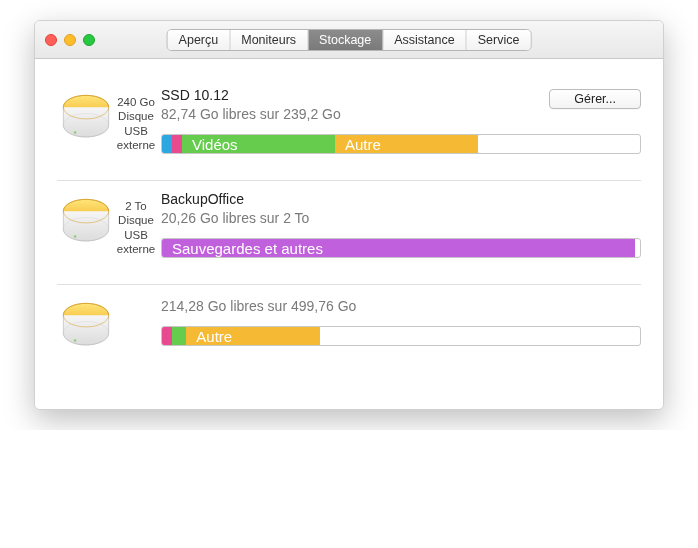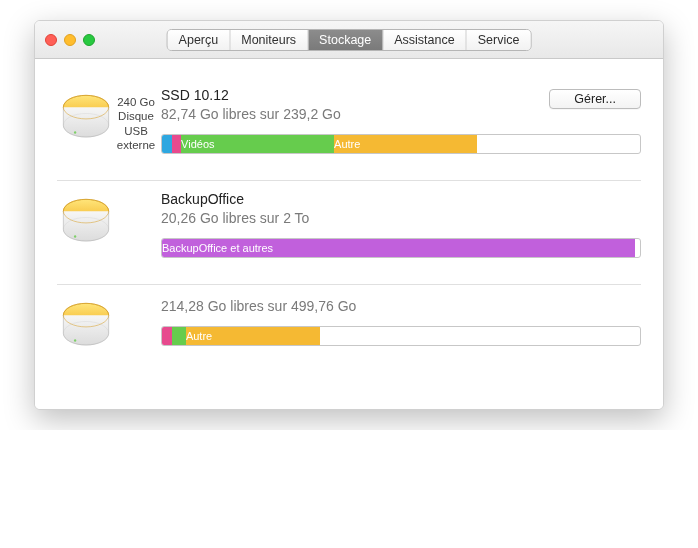--- a/index.html
+++ b/index.html
@@ -132,22 +132,22 @@
     border-radius: 3px;
     background: #fff;
     display: flex;
     overflow: hidden;
     position: relative;
   }
   .seg {
     height: 100%;
     display: flex;
     align-items: center;
-    padding-left: 0;
-    font-size: 11px;
+    padding-left: 10px;
+    font-size: 15px;
     color: #fff;
     white-space: nowrap;
     overflow: hidden;
   }
 </style>
 </head>
 <body>
 
 <div class="window">
   <div class="titlebar">
@@ -218,30 +218,31 @@
         <stop offset="0" stop-color="#f6f6f6"></stop>
         <stop offset="1" stop-color="#dcdcdc"></stop>
       </linearGradient>
     </defs>
     <ellipse cx="32" cy="20" rx="25" ry="13" fill="url(#gTop)" stroke="#cc9618" stroke-width="0.8"></ellipse>
     <path d="M7 20 v20 a25 13 0 0 0 50 0 v-20" fill="url(#gSide)" stroke="#bcbcbc" stroke-width="0.8"></path>
     <ellipse cx="32" cy="20" rx="25" ry="13" fill="none" stroke="#d9a02a" stroke-width="0.6"></ellipse>
     <ellipse cx="32" cy="40" rx="25" ry="13" fill="none" stroke="#b8b8b8" stroke-width="0.6" opacity="0.4"></ellipse>
     <circle cx="20" cy="48" r="1.3" fill="#7fd06a"></circle>
   </svg></div>
+          <div class="drive-caption">2 To Disque USB externe</div>
         </div>
         <div class="drive-right">
           <div class="row-head">
             <div>
               <div class="drive-name">BackupOffice</div>
               <div class="drive-sub">20,26 Go libres sur 2 To</div>
             </div>
           </div>
           <div class="bar">
-            <div class="seg" style="width: 99%; background: rgb(193, 96, 220);">BackupOffice et autres</div>
+            <div class="seg" style="width: 99%; background: rgb(193, 96, 220);">Sauvegardes et autres</div>
           </div>
         </div>
       </div>
       <div class="drive-row">
         <div class="drive-left">
           <div class="drive-icon">
   <svg viewBox="0 0 64 64" width="58" height="58">
     <defs>
       <linearGradient id="gTop" x1="0" y1="0" x2="0" y2="1">
         <stop offset="0" stop-color="#ffe57a"></stop>

